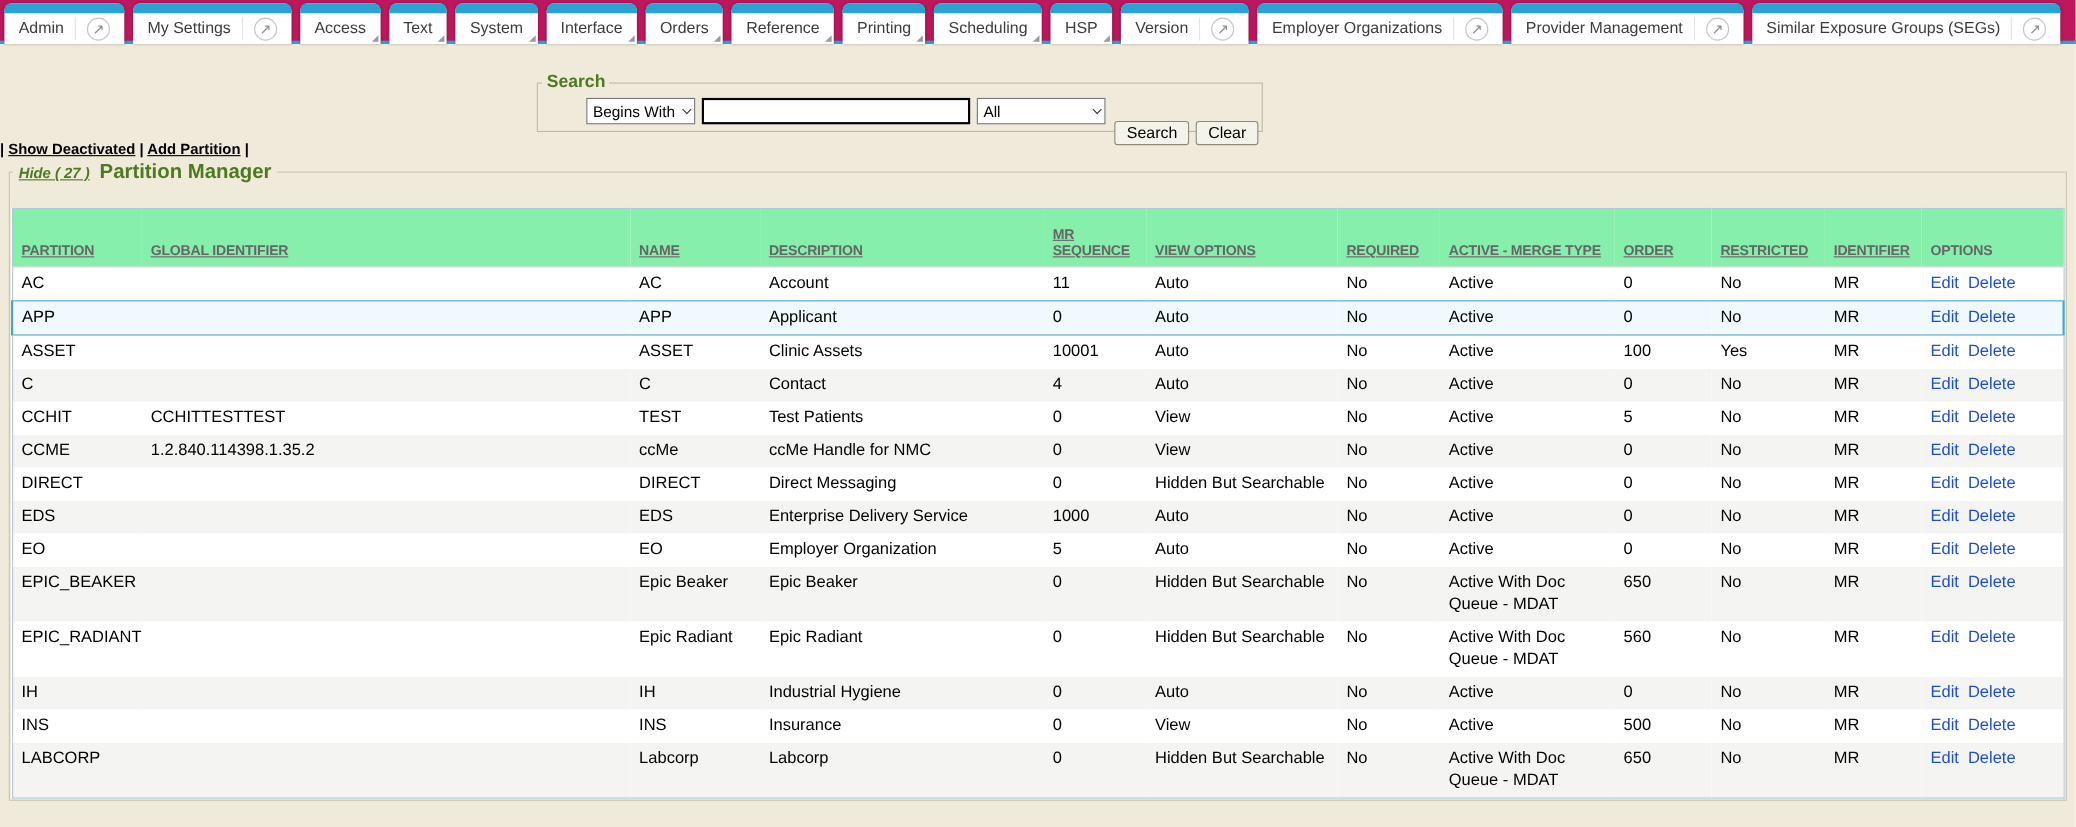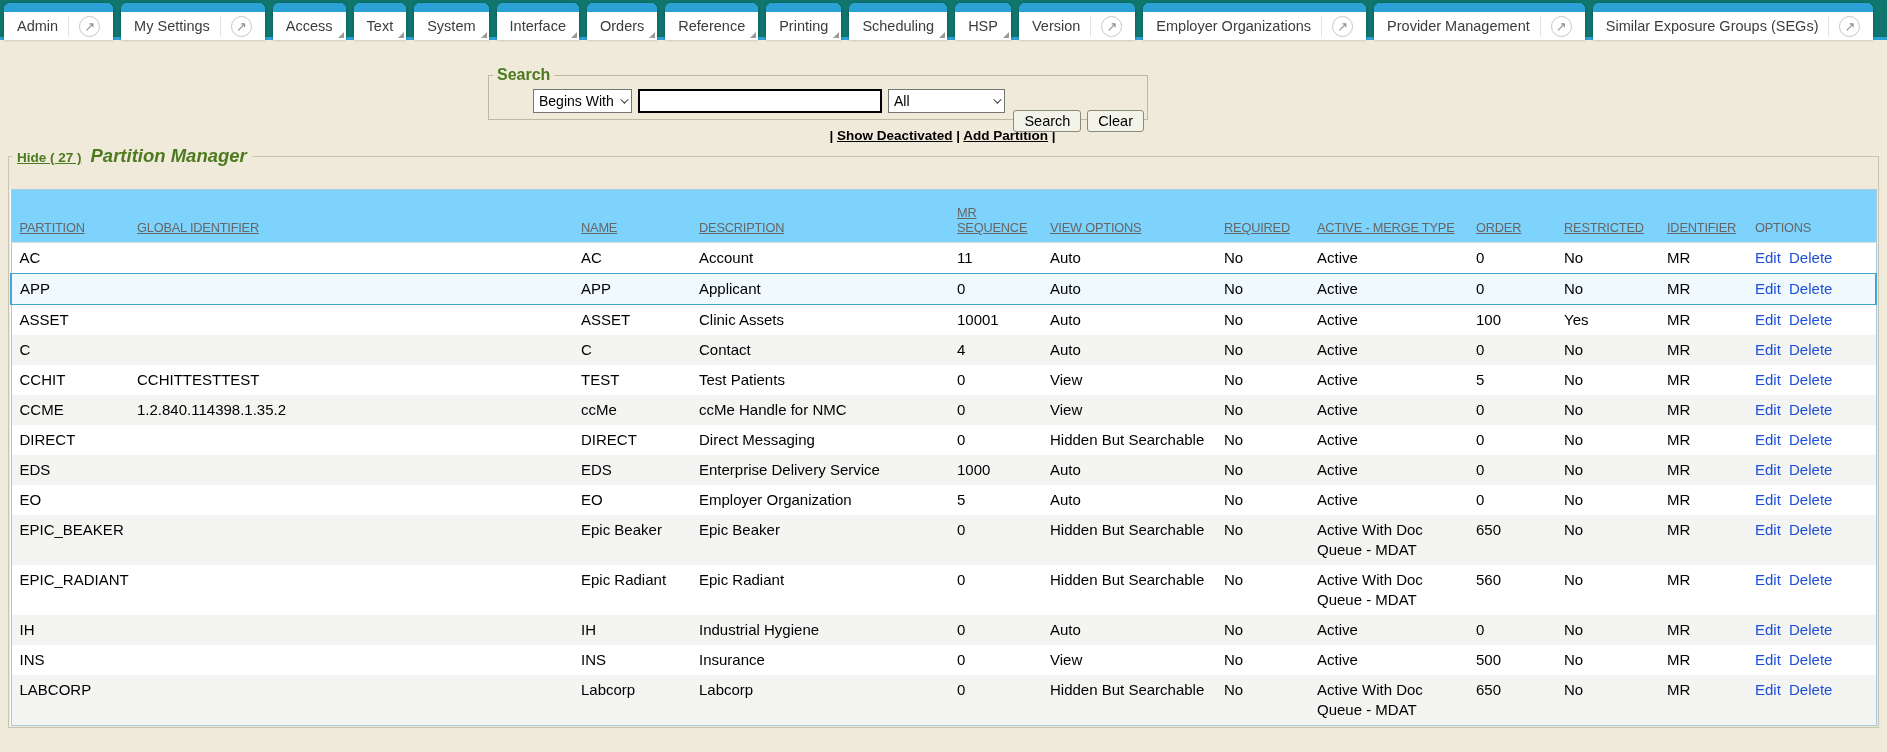--- a/index.html
+++ b/index.html
@@ -9,21 +9,21 @@
   *{box-sizing:border-box;}
   html,body{margin:0;padding:0;}
   body{
     width:1887px;height:752px;overflow:hidden;
     background:var(--page-bg,#F0EADB);
     font-family:"Liberation Sans", sans-serif;
     color:#000;
   }
   
   .nav{
-    background:#0f766e;border-bottom:3px solid var(--tab-blue,#2AA2D6);
+    background:#be185d;border-bottom:3px solid var(--tab-blue,#2AA2D6);
     display:flex;gap:8px;align-items:flex-start;
     padding:3px 0 0 4px;height:40px;white-space:nowrap;
   }
   .tab{
     display:flex;flex-direction:column;height:37px;background:#fff;
     border-radius:7px 7px 0 0;box-shadow:0 0 3px rgba(0,0,0,.28);
     cursor:pointer;flex:0 0 auto;
   }
   .tab-top{height:9px;background:var(--tab-blue,#2AA2D6);border-radius:6px 6px 0 0;}
   .tab-body{
@@ -76,39 +76,39 @@
     background:#fff;font-size:14px;padding:0 4px;outline:none;flex:0 0 auto;
   }
   .btn-group{position:absolute;right:3px;top:26px;display:flex;}
   .btn{
     font-family:"Liberation Sans", sans-serif;font-size:14.5px;color:#000;
     background:#F4F3EA;border:1px solid #8B8B7C;border-radius:3px;
     padding:2px 10px;margin-left:6px;cursor:pointer;
   }
   
   .links-row{
-    text-align:center;padding:8px 14px 2px 12px;
+    text-align:left;padding:8px 14px 2px 0;
     font-size:13.5px;font-weight:bold;color:#000;
   }
   .links-row a{color:#000;text-decoration:underline;cursor:pointer;}
   
   .pm-fieldset{margin:0 8px 0 8px;border:1px solid #c9c5b2;padding:4px 1px 1px 1px;}
   .pm-fieldset legend{display:flex;align-items:baseline;margin-left:2px;padding:0 5px;}
   .hide-link{
     color:var(--green,#4D7A1F);font-weight:bold;font-size:13.5px;
-    text-decoration:underline;cursor:pointer;
-  }
-  .pm-title{color:var(--green,#4D7A1F);font-weight:bold;font-size:18.5px;margin-left:9px;font-style:italic;}
+    text-decoration:underline;cursor:pointer;font-style:italic;
+  }
+  .pm-title{color:var(--green,#4D7A1F);font-weight:bold;font-size:18.5px;margin-left:9px;}
   
   table.pm{
     width:100%;border-collapse:collapse;background:#fff;table-layout:fixed;
     border:1px solid var(--table-border,#ABCADC);margin-top:18px;font-size:15px;
   }
   table.pm th{
-    background:#7dd3fc;vertical-align:bottom;text-align:left;font-weight:normal;
+    background:#86efac;vertical-align:bottom;text-align:left;font-weight:bold;
     color:#666;font-size:12.8px;letter-spacing:-0.2px;
     padding:15px 8px 7px 8px;border-bottom:1px solid #dcdcdc;
   }
   table.pm th .hdr{cursor:pointer;}
   table.pm th.sortable .hdr{text-decoration:underline;}
   table.pm td{
     padding:5px 8px;vertical-align:top;line-height:20px;color:#000;
     overflow:hidden;
   }
   td.col-view{padding-right:60px;}

